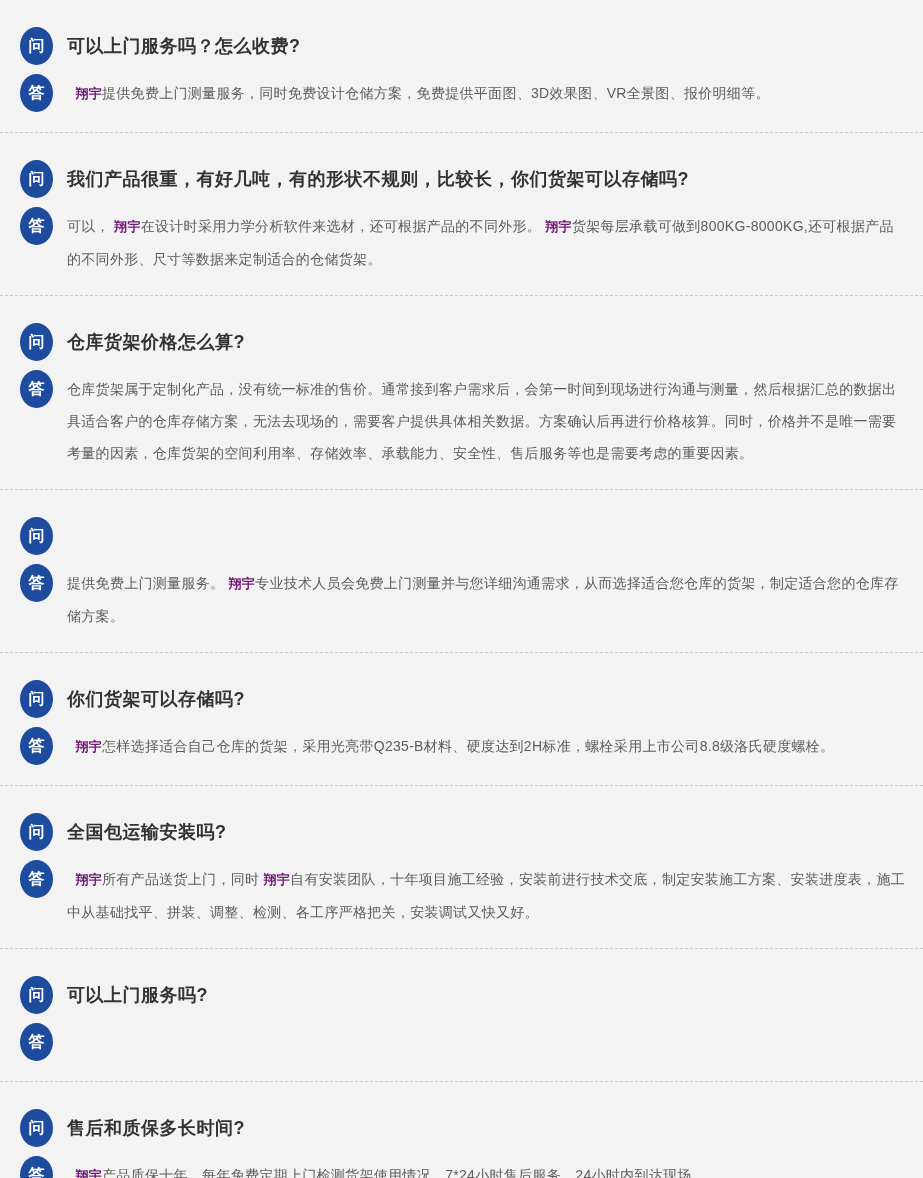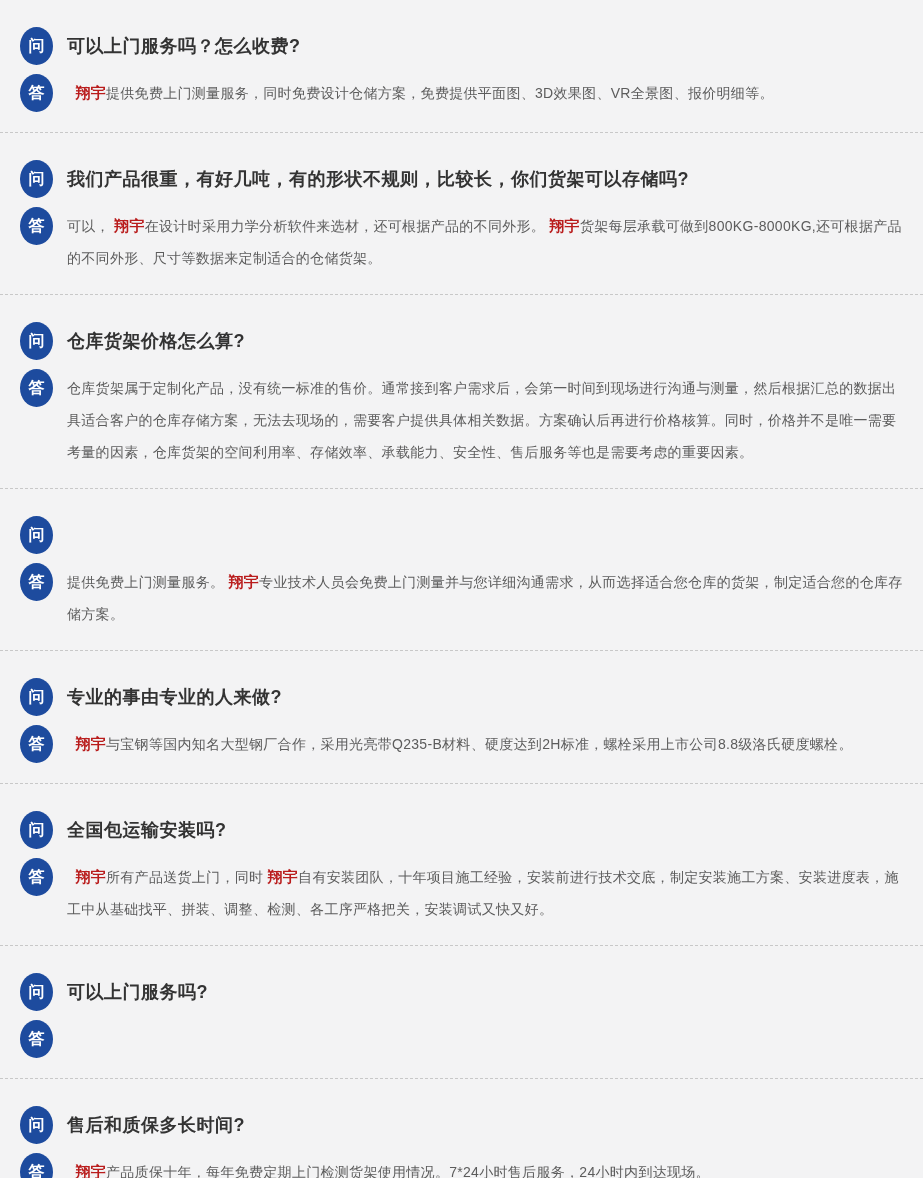--- a/index.html
+++ b/index.html
@@ -47,22 +47,22 @@
   .a-text{
     margin:0 0 0 14px;
     padding-top:3px;
     font-size:14px;
     color:var(--a-color);
     line-height:32px;
     letter-spacing:0.3px;
   }
   .a-text .brand{
     font-weight:700;
-    color:#b91c1c;
-    font-size:15px;
+    color:#701a75;
+    font-size:13px;
   }
 </style>
 </head>
 <body>
 
 <div id="faq-list">
   <section class="faq-item">
     <div class="row q-row">
       <span class="badge">问</span>
       <h3 class="q-text">可以上门服务吗？怎么收费?</h3>
@@ -101,25 +101,25 @@
     </div>
     <div class="row a-row">
       <span class="badge">答</span>
       <p class="a-text"><span>提供免费上门测量服务。 </span><span class="brand">翔宇</span><span>专业技术人员会免费上门测量并与您详细沟通需求，从而选择适合您仓库的货架，制定适合您的仓库存储方案。</span></p>
     </div>
   </section>
 
   <section class="faq-item">
     <div class="row q-row">
       <span class="badge">问</span>
-      <h3 class="q-text">专业的事由专业的人来做?</h3>
+      <h3 class="q-text">你们货架可以存储吗?</h3>
     </div>
     <div class="row a-row">
       <span class="badge">答</span>
-      <p class="a-text"><span>&nbsp;&nbsp;</span><span class="brand">翔宇</span><span>与宝钢等国内知名大型钢厂合作，采用光亮带Q235-B材料、硬度达到2H标准，螺栓采用上市公司8.8级洛氏硬度螺栓。</span></p>
+      <p class="a-text"><span>&nbsp;&nbsp;</span><span class="brand">翔宇</span><span>怎样选择适合自己仓库的货架，采用光亮带Q235-B材料、硬度达到2H标准，螺栓采用上市公司8.8级洛氏硬度螺栓。</span></p>
     </div>
   </section>
 
   <section class="faq-item">
     <div class="row q-row">
       <span class="badge">问</span>
       <h3 class="q-text">全国包运输安装吗?</h3>
     </div>
     <div class="row a-row">
       <span class="badge">答</span>

